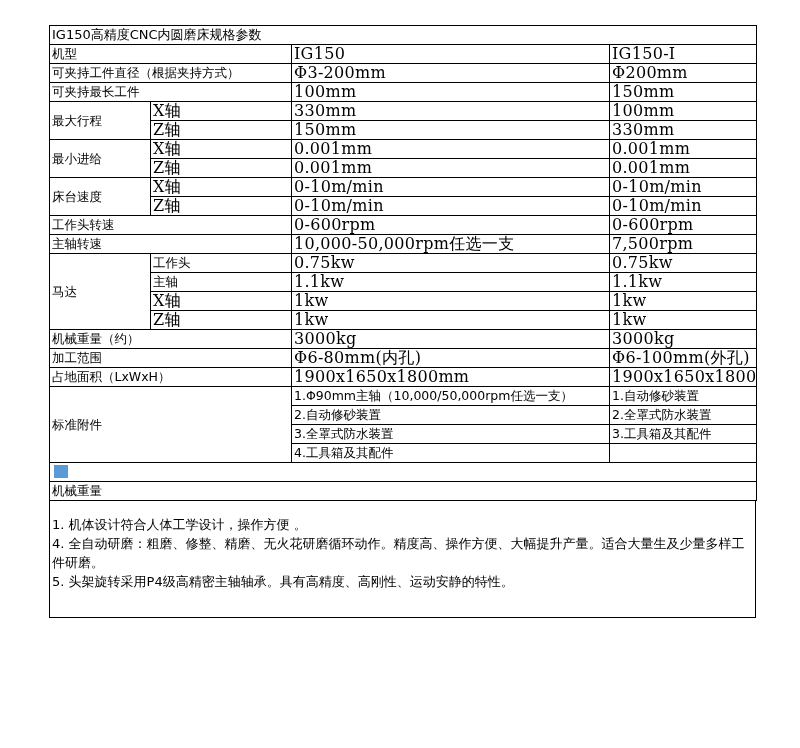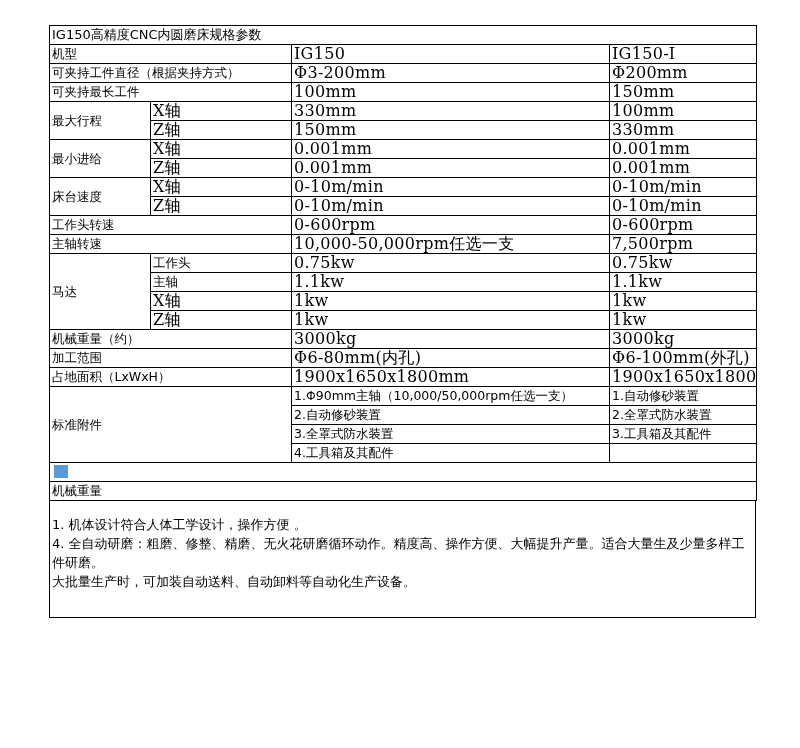--- a/index.html
+++ b/index.html
@@ -152,15 +152,15 @@
     <td colspan="4" class="note-cell"><span class="note-box"></span></td>
   </tr>
   <tr>
     <td colspan="4">机械重量</td>
   </tr>
 </tbody>
     </table>
 <div class="feature-box">
   <div>1.  机体设计符合人体工学设计，操作方便  。</div>
   <div>4.  全自动研磨：粗磨、修整、精磨、无火花研磨循环动作。精度高、操作方便、大幅提升产量。适合大量生及少量多样工件研磨。</div>
-  <div>大批量生产时，可加装自动送料、自动卸料等自动化生产设备。</div>
+  <div>5.  头架旋转采用P4级高精密主轴轴承。具有高精度、高刚性、运动安静的特性。</div>
 </div>
 </div>
 
 </body></html>

